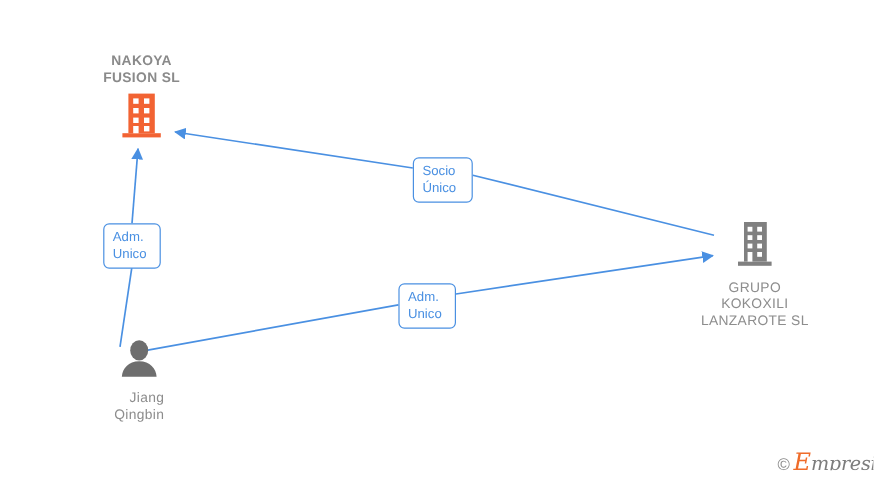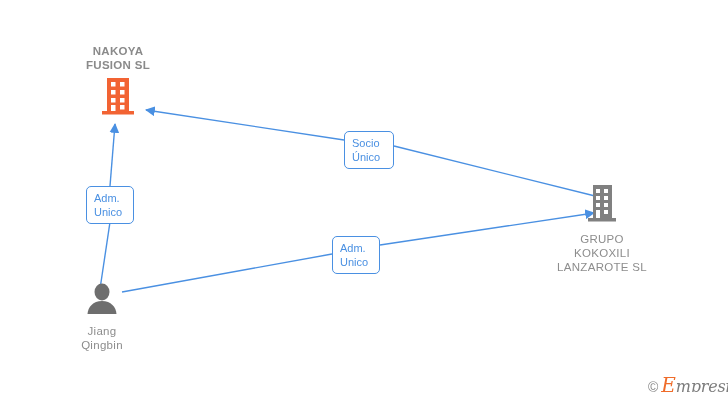--- a/index.html
+++ b/index.html
@@ -44,22 +44,22 @@
   .node-label.bold {
     font-weight: bold;
     color: #8a8a8a;
   }
   .node-icon {
     display: block;
   }
 
   
   #node-nakoya   { left: 38px;  top: 44px; }
-  #node-grupo    { left: 522px; top: 183px; }
-  #node-jiang    { left: 22px;  top: 283px; }
+  #node-grupo    { left: 549px; top: 183px; }
+  #node-jiang    { left: 36px;  top: 283px; text-align: right; }
 
   .label-above { margin-bottom: 4px; }
   .label-below { margin-top: 5px; }
 
   
   .edge-label {
     position: absolute;
     border: 1px solid #4a90e2;
     border-radius: 5px;
     background: #ffffff;

